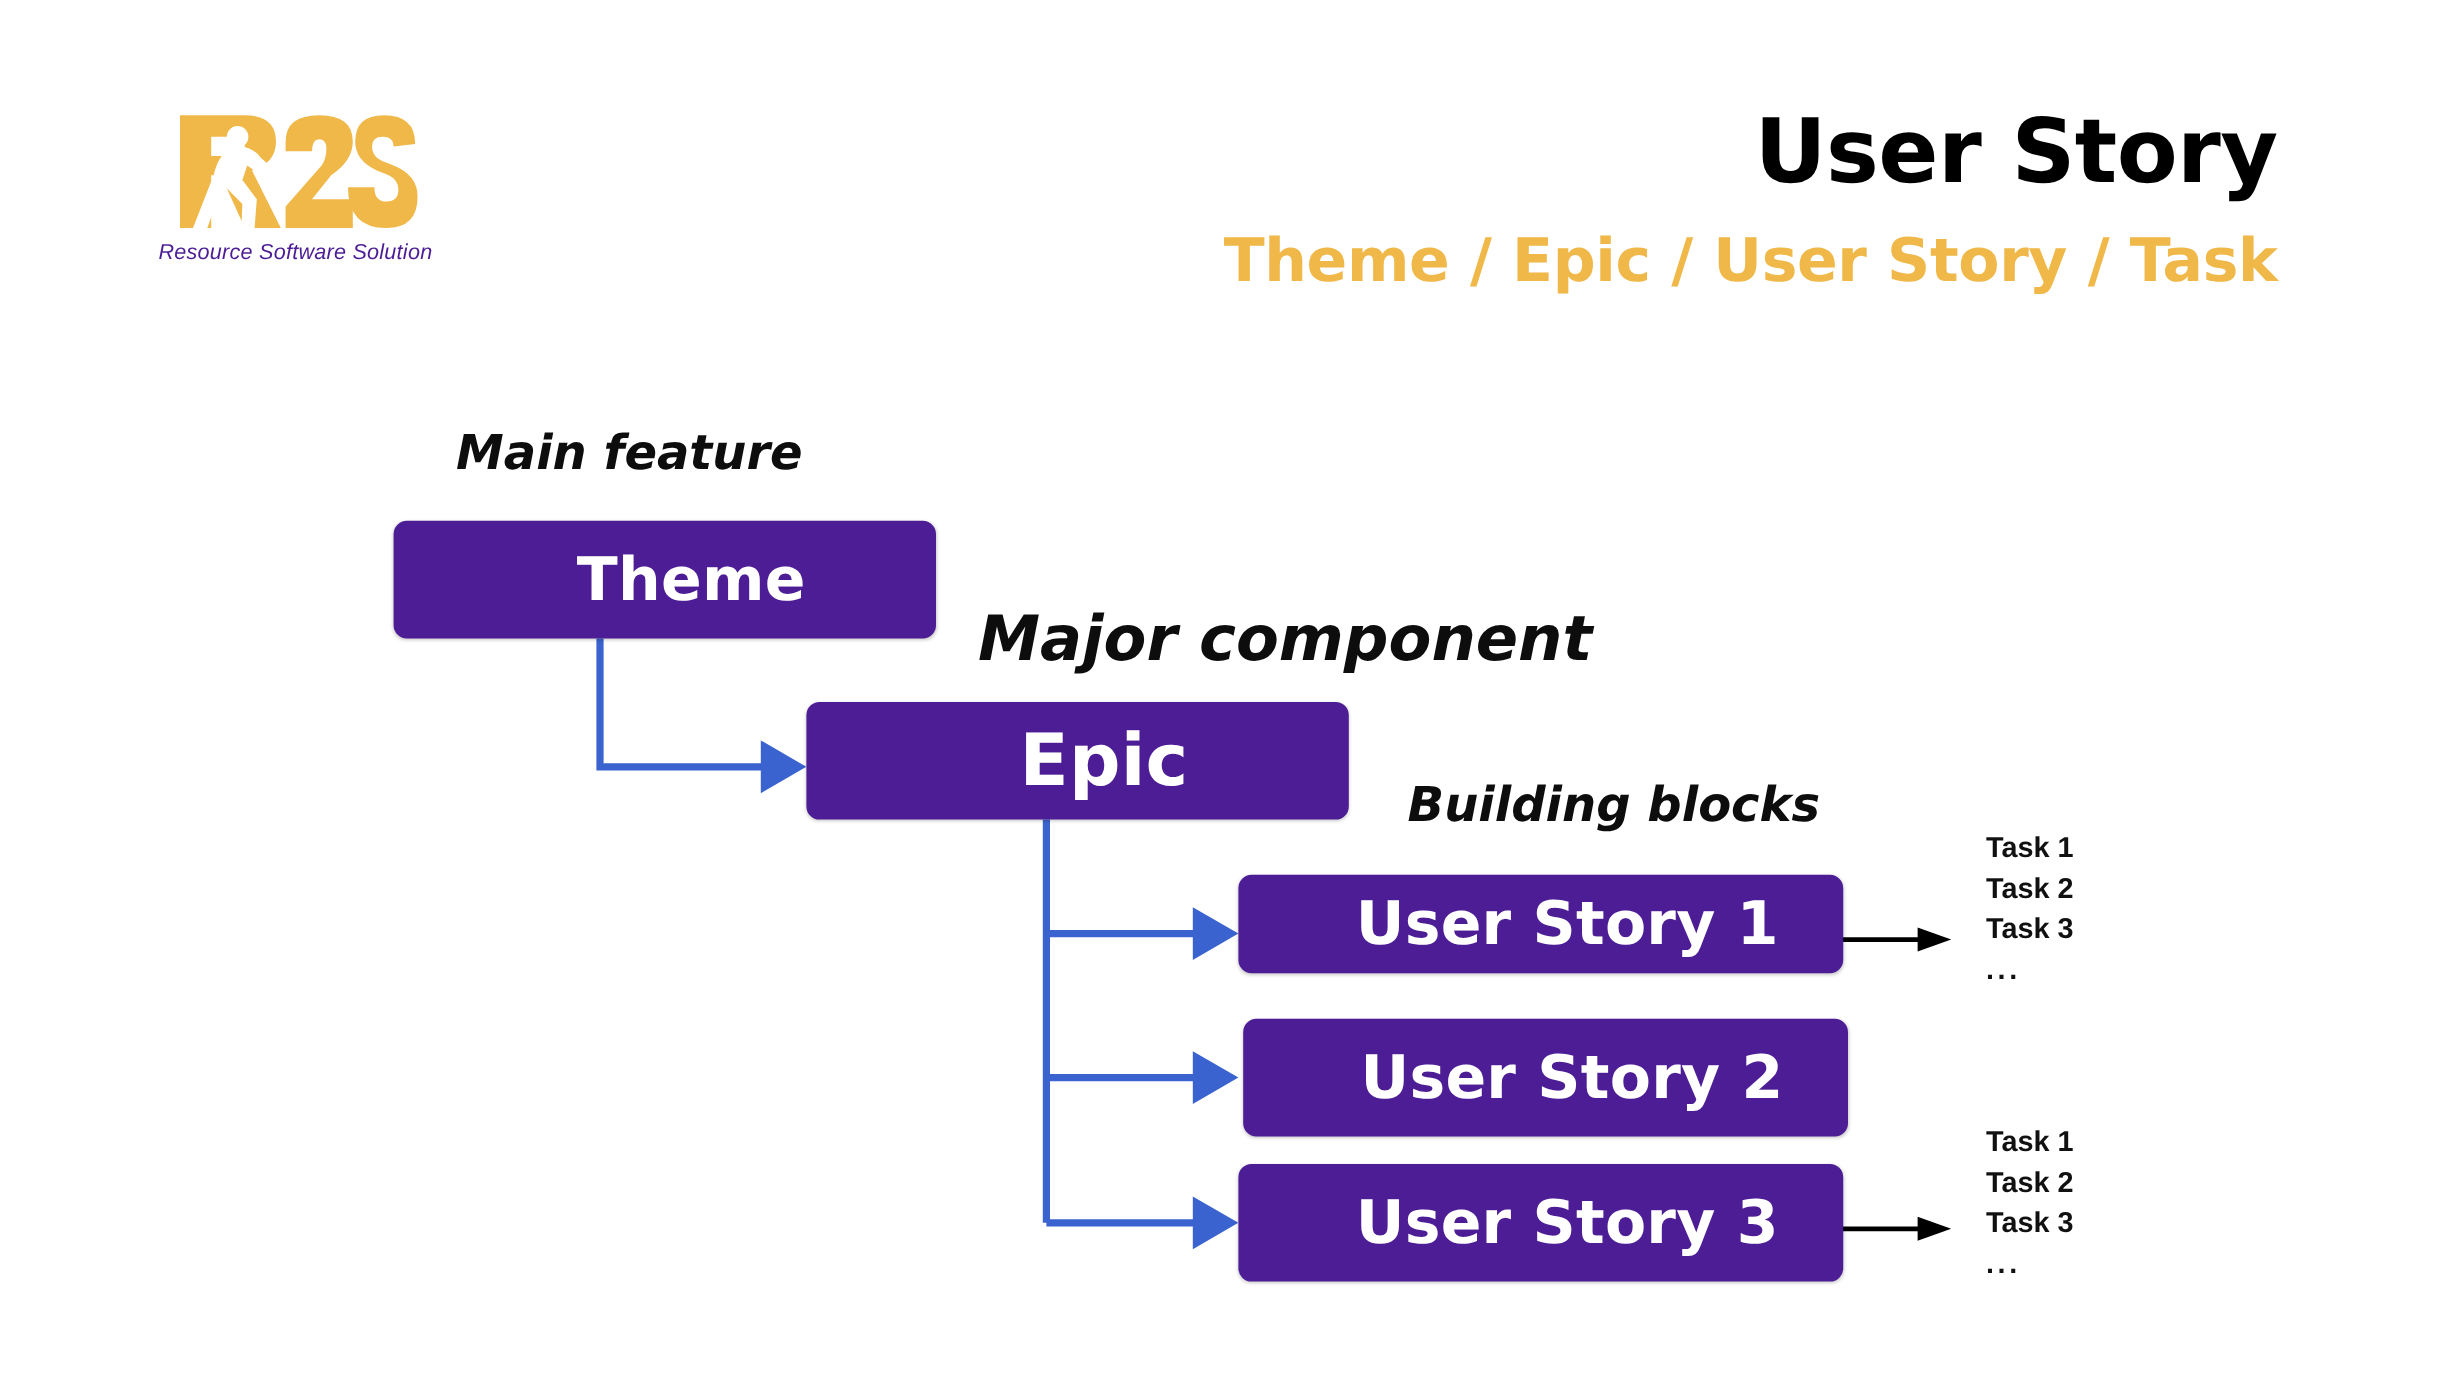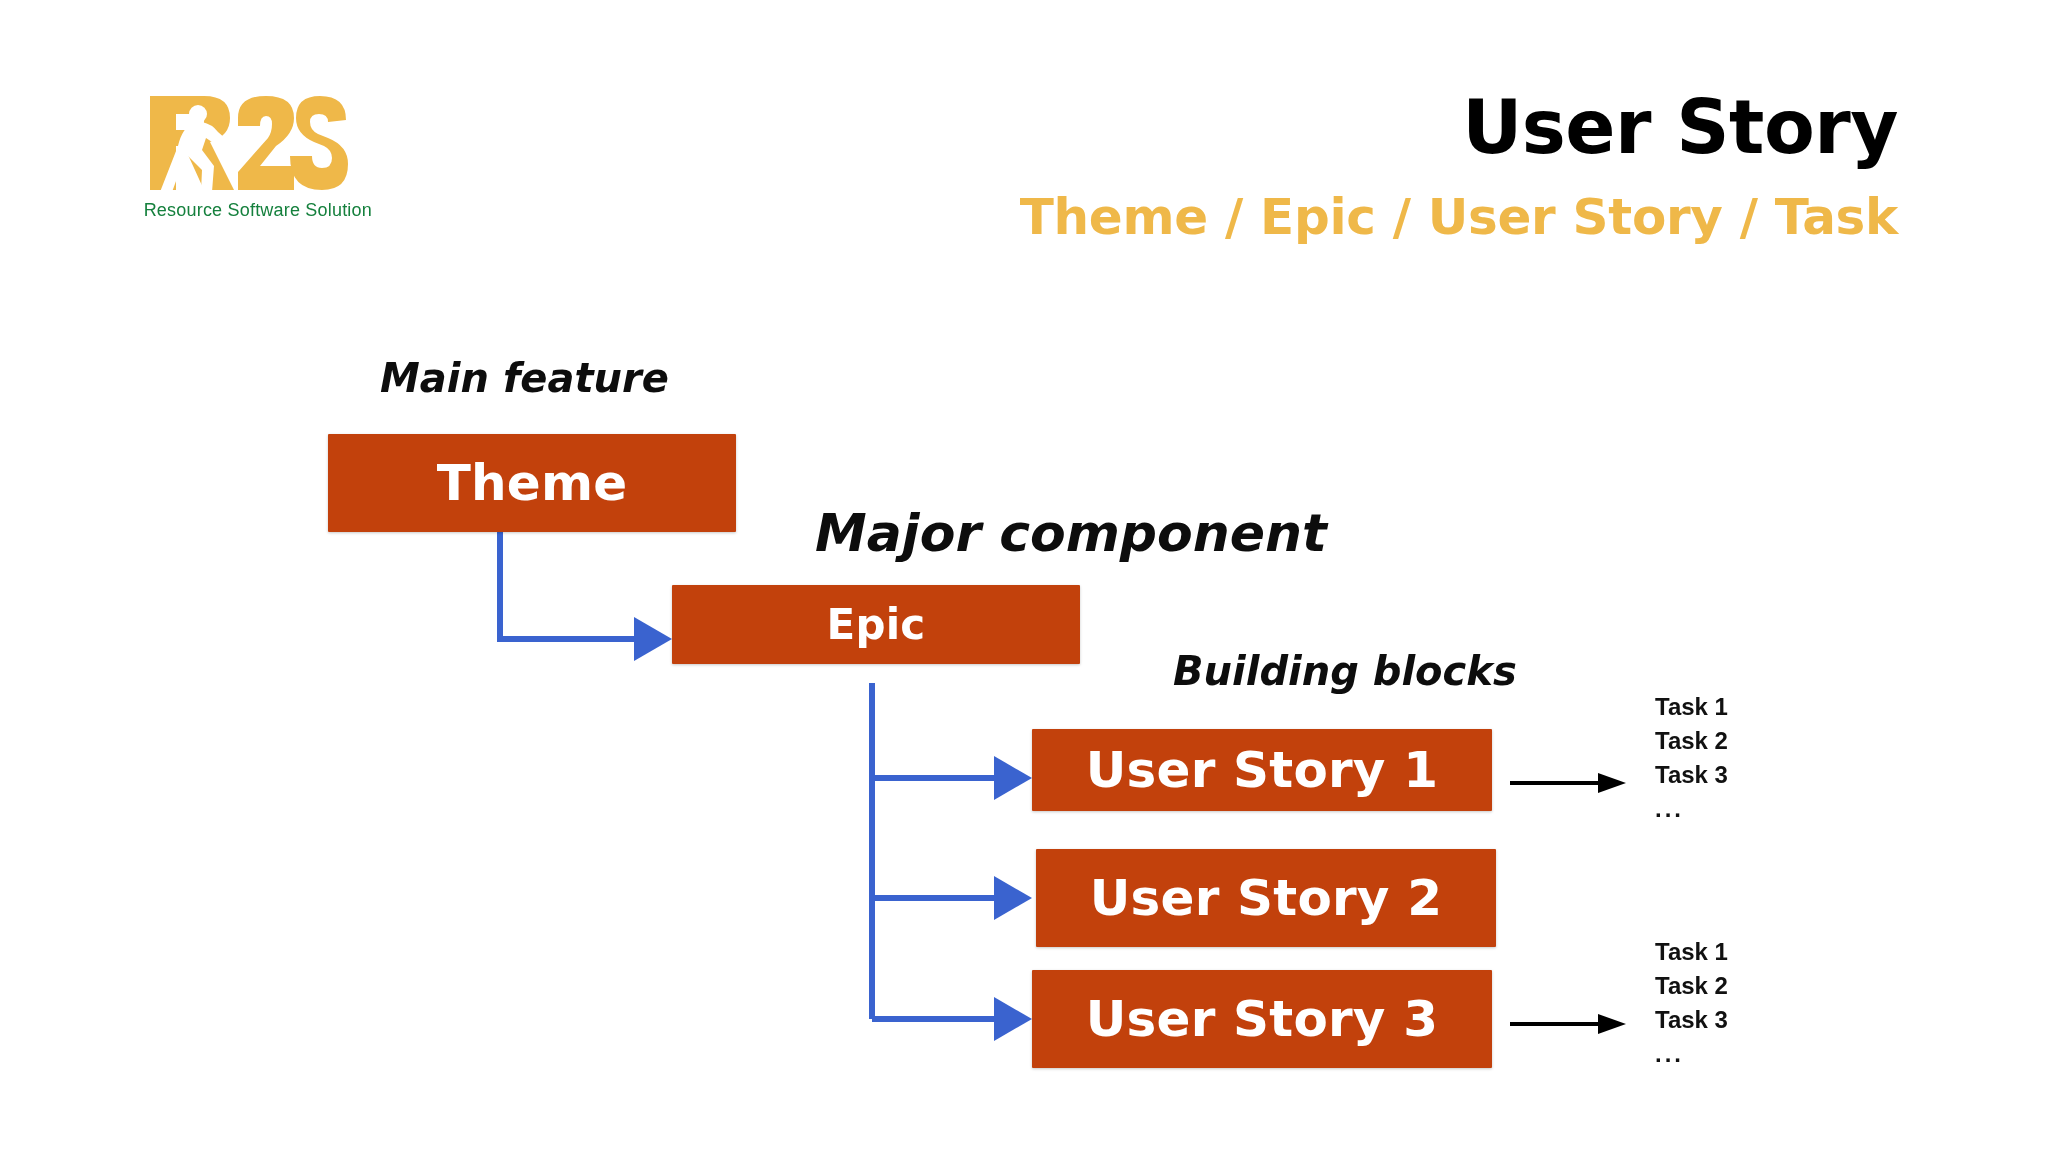--- a/index.html
+++ b/index.html
@@ -29,24 +29,25 @@
     left: 10px;
     top: 0;
     width: 210px;
     height: 110px;
   }
   #logo-tagline {
     position: absolute;
     left: 0;
     top: 112px;
     width: 240px;
-    text-align: right;
+    text-align: left;
     font-family: "Liberation Sans", sans-serif;
+    font-style: italic;
     font-size: 18px;
-    color: #15803d;
+    color: #4c1d95;
     letter-spacing: 0.2px;
     white-space: nowrap;
   }
 
   #title-block {
     position: absolute;
     right: 150px;
     top: 90px;
     text-align: right;
   }
@@ -83,35 +84,36 @@
     position: absolute;
     left: 0;
     top: 0;
     width: 2048px;
     height: 1152px;
     pointer-events: none;
   }
 
   .node-box {
     position: absolute;
-    background: #c2410c;
-    border-radius: 1px;
+    background: #4c1d95;
+    border-radius: 11px;
     box-shadow: 0 1px 3px rgba(0,0,0,0.22);
     display: flex;
     align-items: center;
     justify-content: center;
     color: #ffffff;
     font-family: "DejaVu Sans", sans-serif;
     font-weight: bold;
     letter-spacing: 0.2px;
     white-space: nowrap;
+    padding-left: 44px;
   }
 
   #node-theme  { left: 328px; top: 434px; width: 408px; height: 98px; font-size: 50px; }
-  #node-epic   { left: 672px; top: 585px; width: 408px; height: 79px; font-size: 42px; }
+  #node-epic   { left: 672px; top: 585px; width: 408px; height: 98px; font-size: 60px; }
   #node-us1    { left: 1032px; top: 729px; width: 460px; height: 82px; font-size: 50px; }
   #node-us2    { left: 1036px; top: 849px; width: 460px; height: 98px; font-size: 50px; }
   #node-us3    { left: 1032px; top: 970px; width: 460px; height: 98px; font-size: 50px; }
 
   .caption {
     position: absolute;
     font-family: "DejaVu Sans", sans-serif;
     font-weight: bold;
     font-style: italic;
     color: #0d0d0d;

